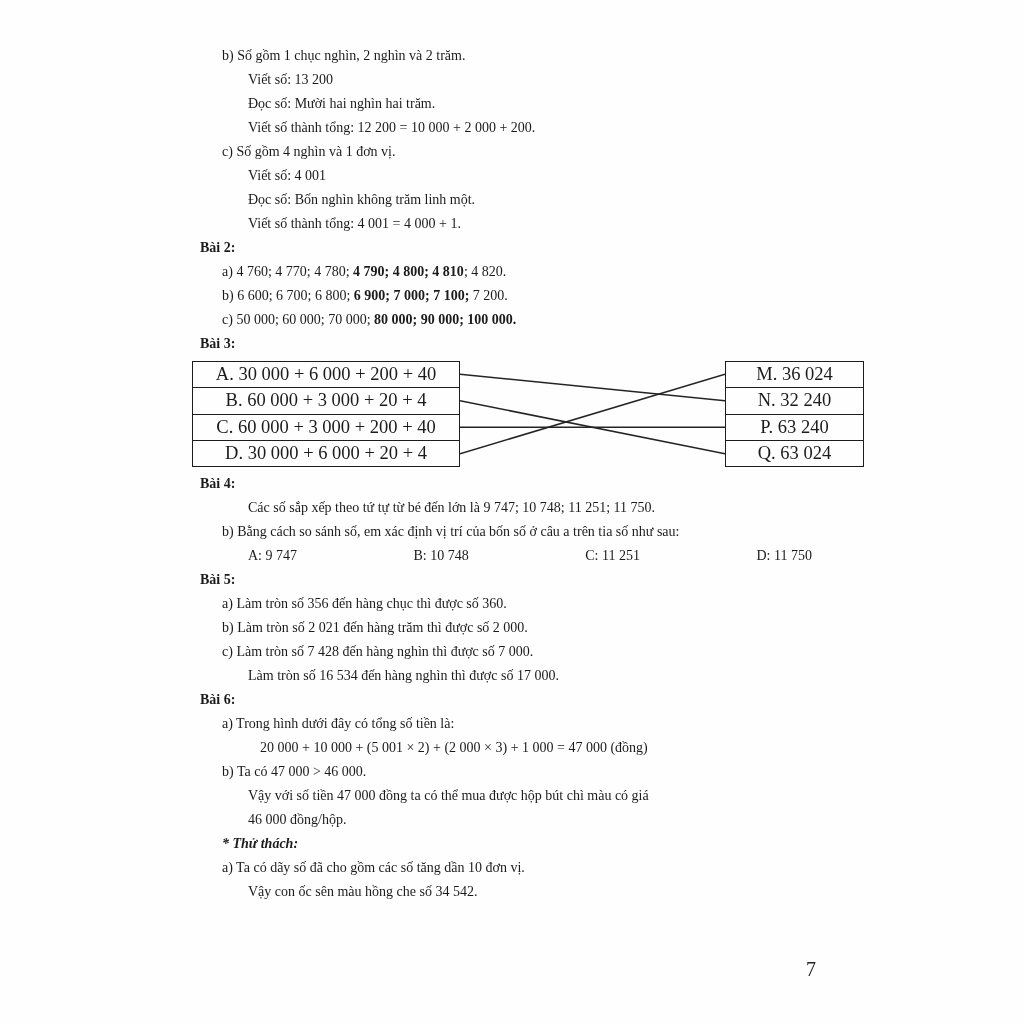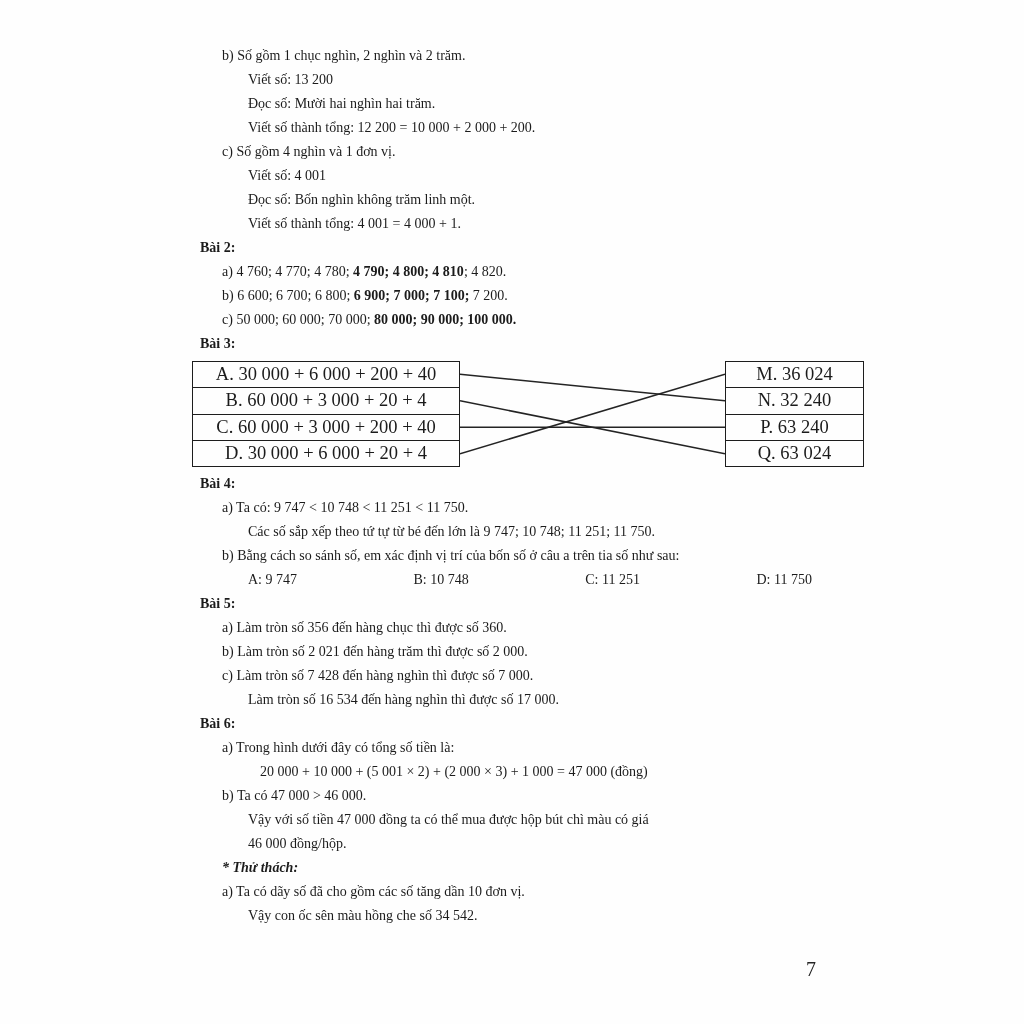--- a/index.html
+++ b/index.html
@@ -61,21 +61,20 @@
         </svg>
       </div>
       <div class="mtable right">
         <div class="mrow">M. 36 024</div>
         <div class="mrow">N. 32 240</div>
         <div class="mrow">P. 63 240</div>
         <div class="mrow">Q. 63 024</div>
       </div>
     </div>
     <div class="line heading">Bài 4:</div>
-    <div class="line i1"><span>a) Ta có: 9 747 &lt; 10 748 &lt; 11 251 &lt; 11 750.</span></div>
     <div class="line i2"><span>Các số sắp xếp theo tứ tự từ bé đến lớn là 9 747; 10 748; 11 251; 11 750.</span></div>
     <div class="line i1"><span>b) Bằng cách so sánh số, em xác định vị trí của bốn số ở câu a trên tia số như sau:</span></div>
     <div class="line positions">
       <span>A: 9 747</span>
       <span>B: 10 748</span>
       <span>C: 11 251</span>
       <span>D: 11 750</span>
     </div>
     <div class="line heading">Bài 5:</div>
     <div class="line i1"><span>a) Làm tròn số 356 đến hàng chục thì được số 360.</span></div>

